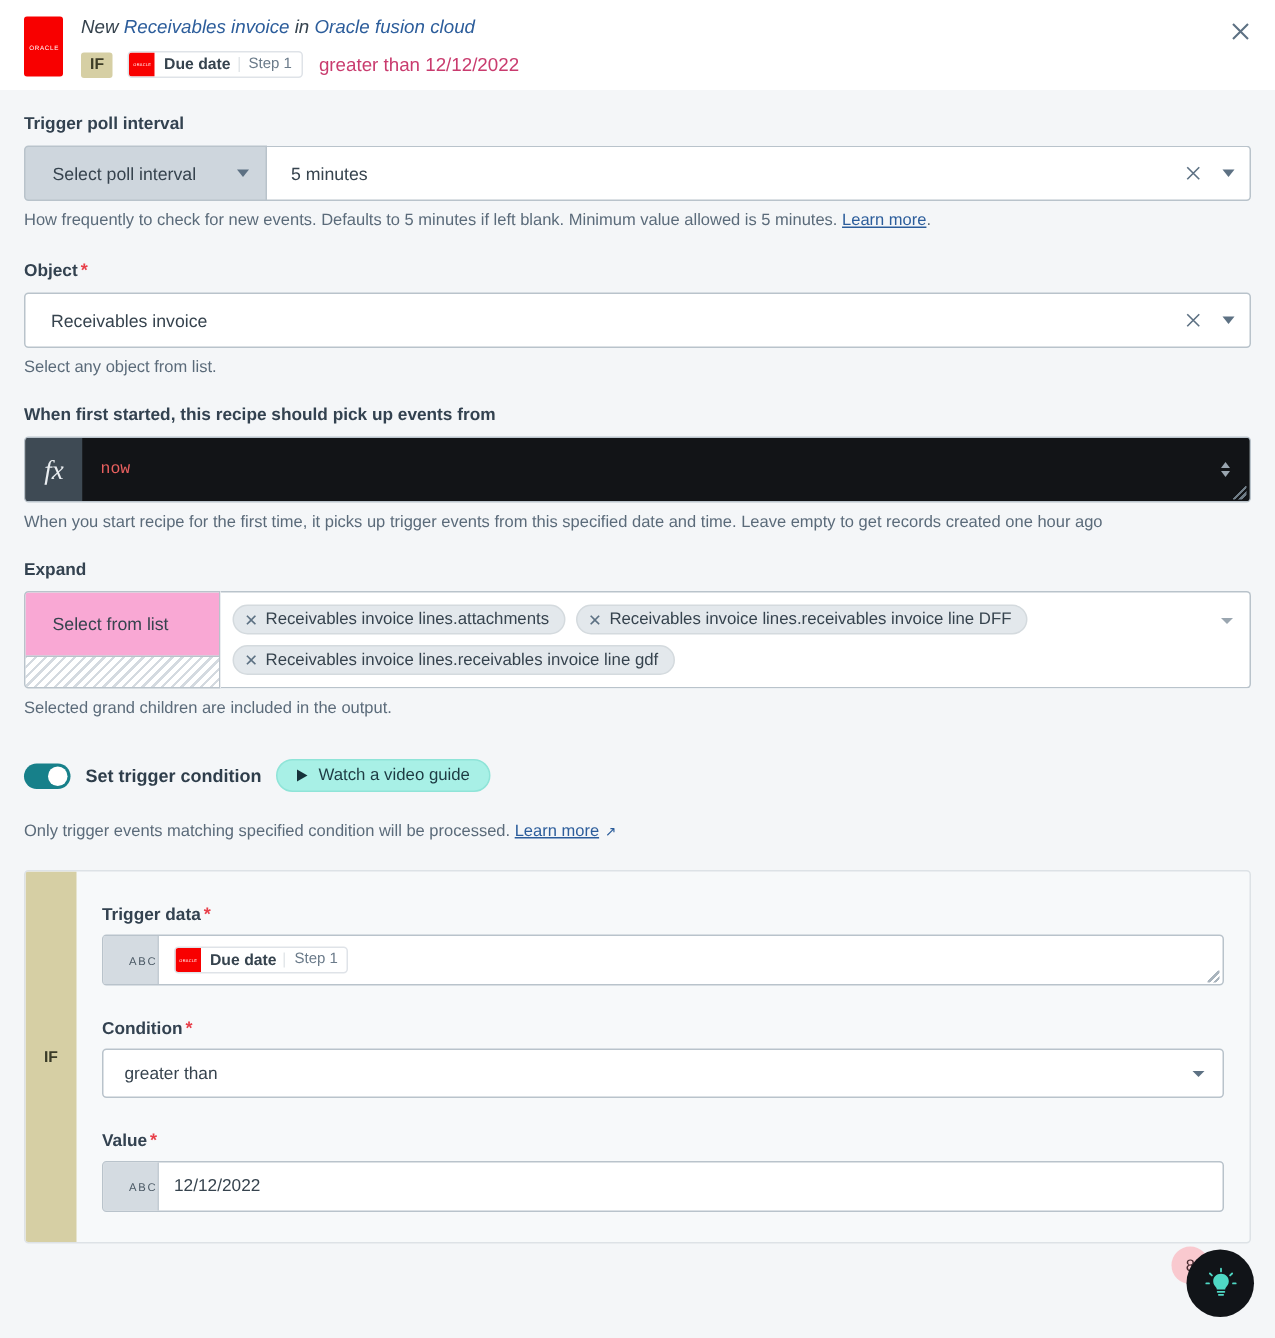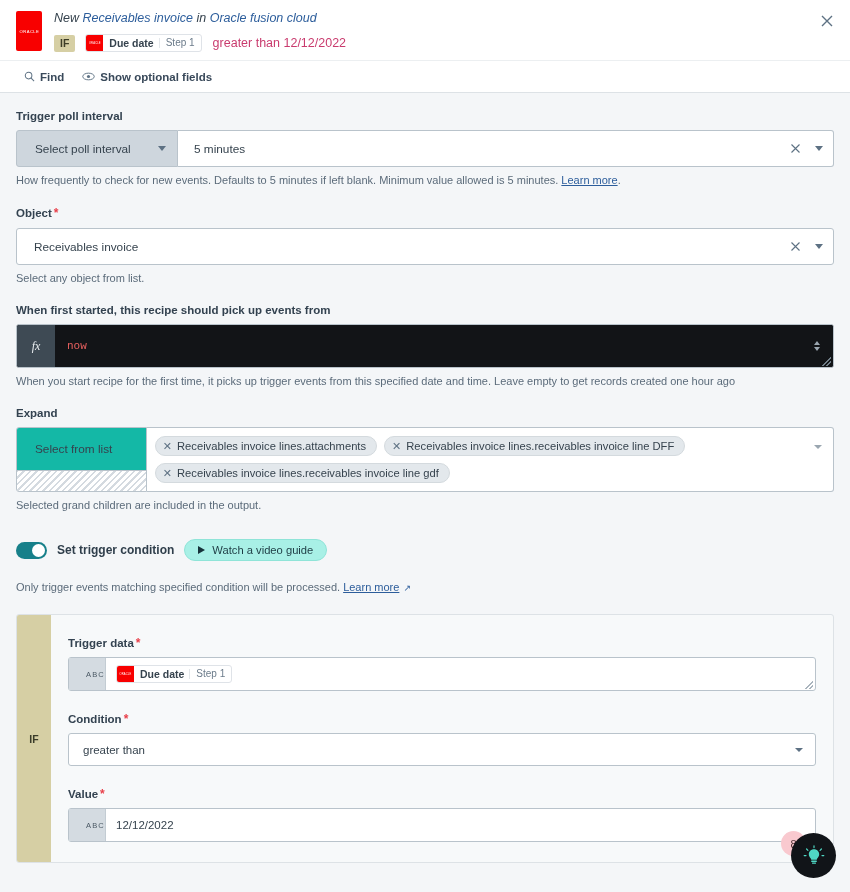--- a/index.html
+++ b/index.html
@@ -188,21 +188,21 @@
     border-radius: 3px;
     overflow: hidden;
     height: 44px;
     background: #121417;
   }
   .fx-gutter {
     width: 38px;
     background: #3e4a54;
     display: flex; align-items: center; justify-content: center;
     color: #e9edf0;
-    font-style: italic; font-size: 12px;
+    font-style: italic; font-size: 18px;
     font-family: "Liberation Serif", serif;
   }
   .fx-body {
     flex: 1 1 auto;
     background: #121417;
     position: relative;
     display: flex; align-items: center;
     padding-left: 12px;
     color: #e8605f;
     font-size: 11px;
@@ -227,21 +227,21 @@
   
   .expand-row { display: flex; align-items: stretch; }
   .expand-left {
     width: 162px;
     border: 1px solid #b9c3cb;
     border-radius: 3px 0 0 3px;
     display: flex; flex-direction: column;
     overflow: hidden;
   }
   .expand-left .top {
-    background: #14b8a6;
+    background: #f9a8d4;
     height: 42px;
     display: flex; align-items: center; justify-content: space-between;
     padding: 0 11px 0 18px;
     font-size: 11.8px; color: #36434e;
     cursor: pointer;
   }
   .expand-left .hatch {
     flex: 1 1 auto;
     background: repeating-linear-gradient(
       -45deg, #ffffff 0 3px, #d4dae0 3px 4.6px
@@ -427,40 +427,20 @@
         </div>
       </div>
     </div>
     <div class="close-btn">
       <svg width="20" height="20" viewBox="0 0 20 20">
           <path d="M5 5 L15 15 M15 5 L5 15" stroke="#5d7183" stroke-width="1.4" fill="none"></path>
         </svg>
     </div>
   </div>
 
-  <div class="toolbar">
-    <div class="tool-item">
-      <span>
-        <svg width="11" height="11" viewBox="0 0 12 12">
-            <circle cx="5" cy="5" r="3.6" stroke="#5d7183" stroke-width="1.1" fill="none"></circle>
-            <path d="M7.8 7.8 L11 11" stroke="#5d7183" stroke-width="1.1"></path>
-          </svg>
-      </span>
-      <span>Find</span>
-    </div>
-    <div class="tool-item">
-      <span>
-        <svg width="13" height="11" viewBox="0 0 14 11">
-            <ellipse cx="7" cy="5.5" rx="6.2" ry="3.6" stroke="#5d7183" stroke-width="1" fill="none"></ellipse>
-            <circle cx="7" cy="5.5" r="1.7" fill="#5d7183"></circle>
-          </svg>
-      </span>
-      <span>Show optional fields</span>
-    </div>
-  </div>
 
   <div class="content">
 
     <div>
       <div class="field-label">Trigger poll interval</div>
       <div class="combo-row">
         <div class="sel-btn">
           <span>Select poll interval</span>
           <span class="caret"></span>
         </div>

